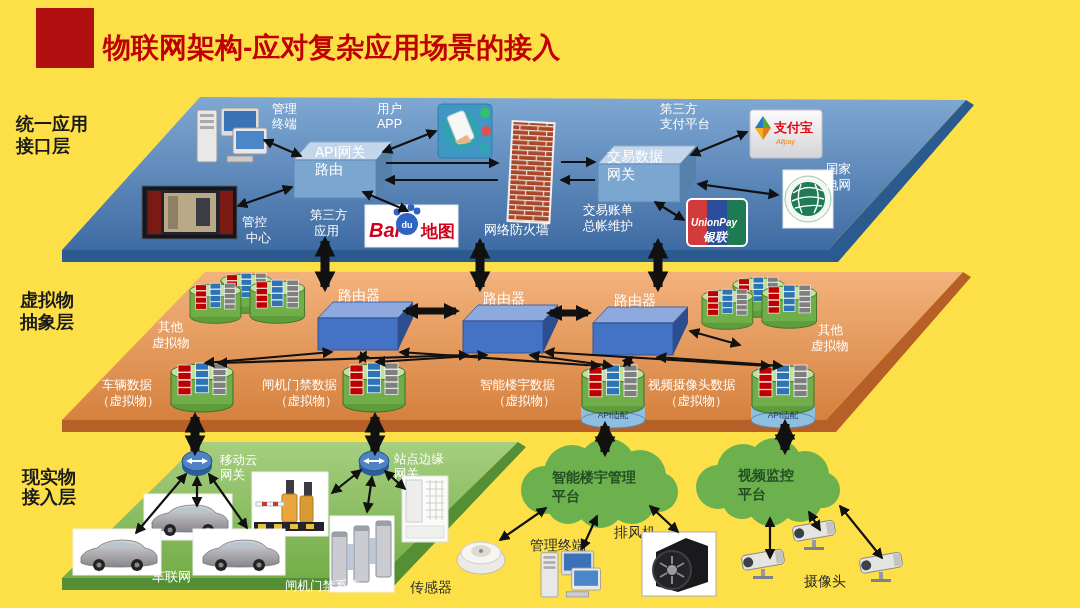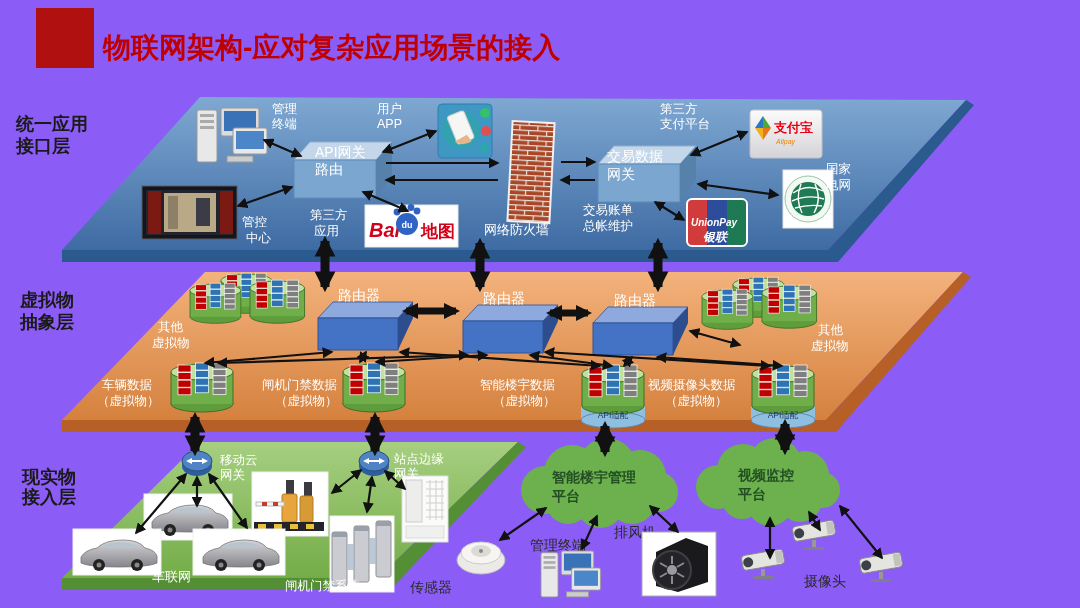--- a/index.html
+++ b/index.html
@@ -1,16 +1,16 @@
 <!DOCTYPE html>
 <html><head>
 <meta charset="utf-8">
 <style>
   html,body{margin:0;padding:0;background:#fff;}
-  .stage{width:1080px;height:608px;position:relative;background:#8b5cf6;overflow:hidden;
+  .stage{width:1080px;height:608px;position:relative;background:#fde047;overflow:hidden;
          font-family:"Liberation Sans","DejaVu Sans",sans-serif;}
   svg{position:absolute;left:0;top:0;}
   text{font-family:"Liberation Sans","DejaVu Sans",sans-serif;}
   .ttl{fill:#c00000;font-size:28px;font-weight:bold;}
   .lyr{fill:#1a1a1a;font-size:18px;font-weight:bold;}
   .wt{fill:#ffffff;font-size:12.5px;}
   .wt13{fill:#ffffff;font-size:13px;}
   .wt14{fill:#ffffff;font-size:14px;}
   .dk{fill:#2a2a2a;font-size:14px;}
   .cloudtxt{fill:#234f23;font-size:14px;font-weight:bold;}

